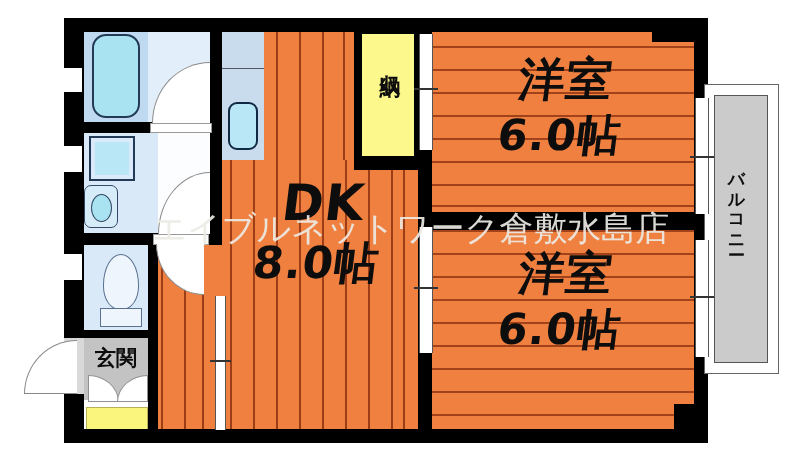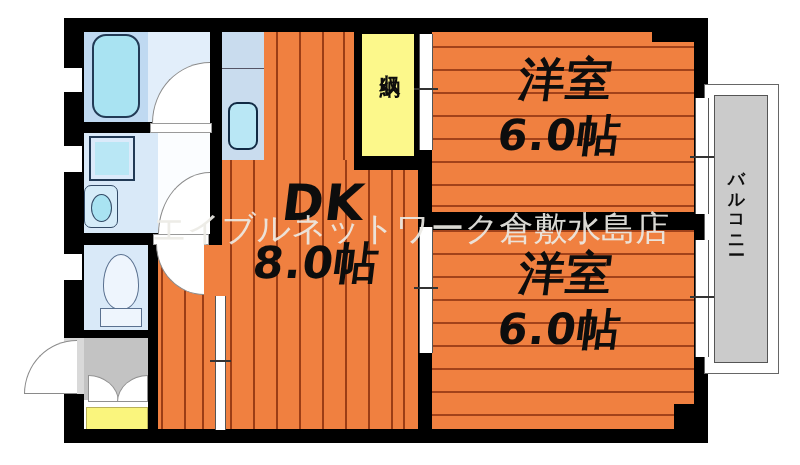--- a/index.html
+++ b/index.html
@@ -134,16 +134,17 @@
     <span class="l1" style="font-size:43px;line-height:54px;">6.0帖</span>
   </div>
 
   <div class="lbl" style="left:432px;top:244px;width:262px;">
     <span class="l1" style="font-size:46px;line-height:58px;">洋室</span>
     <span class="l1" style="font-size:43px;line-height:54px;">6.0帖</span>
   </div>
 
   <div class="vtext" style="left:376px;top:58px;font-size:21px;">収納</div>
 
+  <div class="lbl" style="left:86px;top:344px;width:60px;font-size:21px;transform:none;letter-spacing:0;">玄関</div>
 
   <div class="wm" style="left:152px;top:206px;font-size:34px;color:rgba(236,234,229,0.92);">エイブルネットワーク倉敷水島店</div>
 
 </div>
 
 </body></html>

